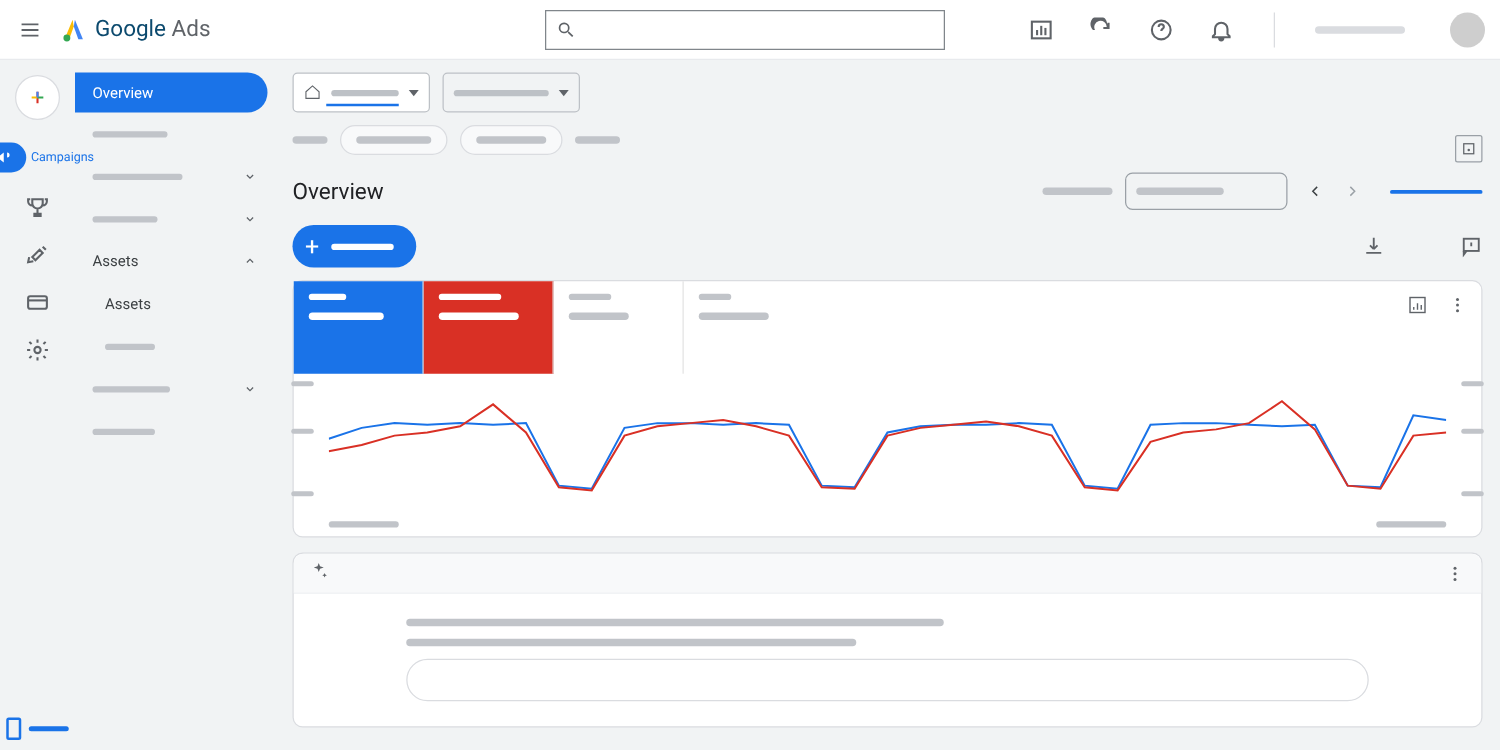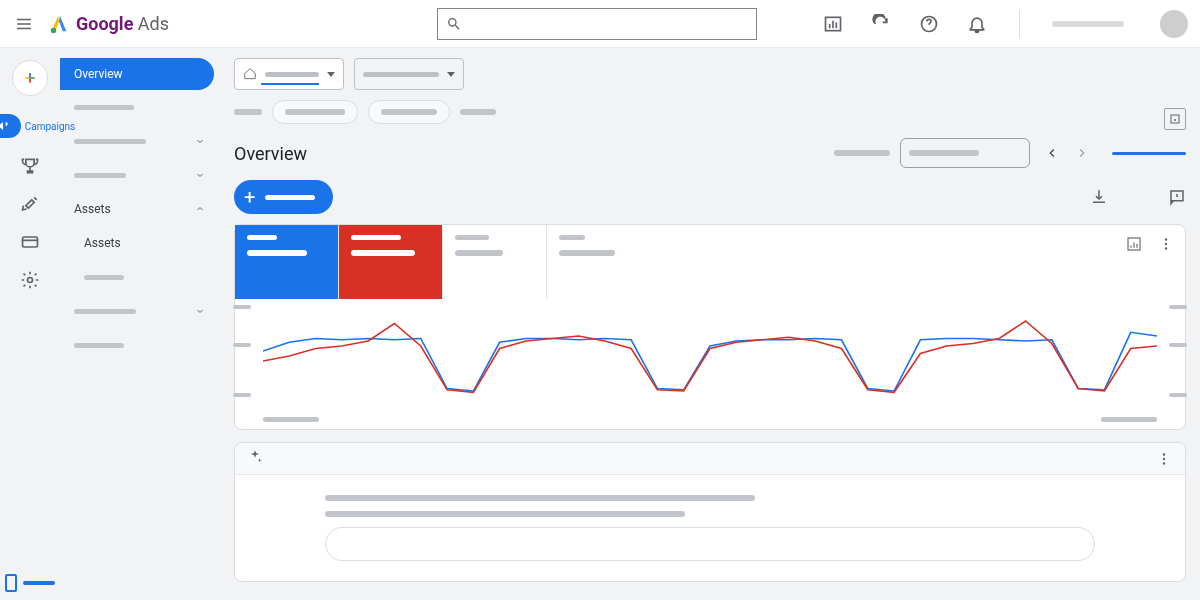--- a/index.html
+++ b/index.html
@@ -3,21 +3,21 @@
 <meta charset="utf-8">
 <style>
 *{box-sizing:border-box;margin:0;padding:0;font-family:Roboto,Arial,sans-serif}
 body{background:#fff;width:1200px;height:600px;overflow:hidden}
 .topbar{height:48px;display:flex;align-items:center;padding:0 12px;border-bottom:1px solid #e8eaed;gap:8px}
 .hamburger{width:24px;height:24px;display:flex;align-items:center;justify-content:center;cursor:pointer}
 .hamburger svg{width:18px;height:18px}
 .logo-wrap{display:flex;align-items:center;gap:6px;margin-left:4px}
 .logo-a{width:22px;height:22px}
 .brand{font-size:18px;color:#5f6368}
-.brand b{color:#701a75;font-weight:700}
+.brand b{color:#0c4a6e;font-weight:400}
 .search-wrap{flex:0 0 auto;margin-left:260px}
 .search{width:320px;height:32px;border:1px solid #80868b;background:#fff;display:flex;align-items:center;padding:0 8px;gap:8px}
 .search svg{width:16px;height:16px;fill:#5f6368}
 .search input{border:none;outline:none;flex:1;font-size:13px}
 .top-icons{display:flex;align-items:center;gap:28px;margin-left:auto}
 .top-icons .ic{width:20px;height:20px;cursor:pointer;color:#5f6368}
 .vline{width:1px;height:28px;background:#dadce0;margin:0 4px}
 .acct-ph{width:72px;height:6px;background:#dadce0;border-radius:3px}
 .avatar{width:28px;height:28px;border-radius:50%;background:#cecece;margin-left:8px}
 .shell{display:flex;height:552px}

